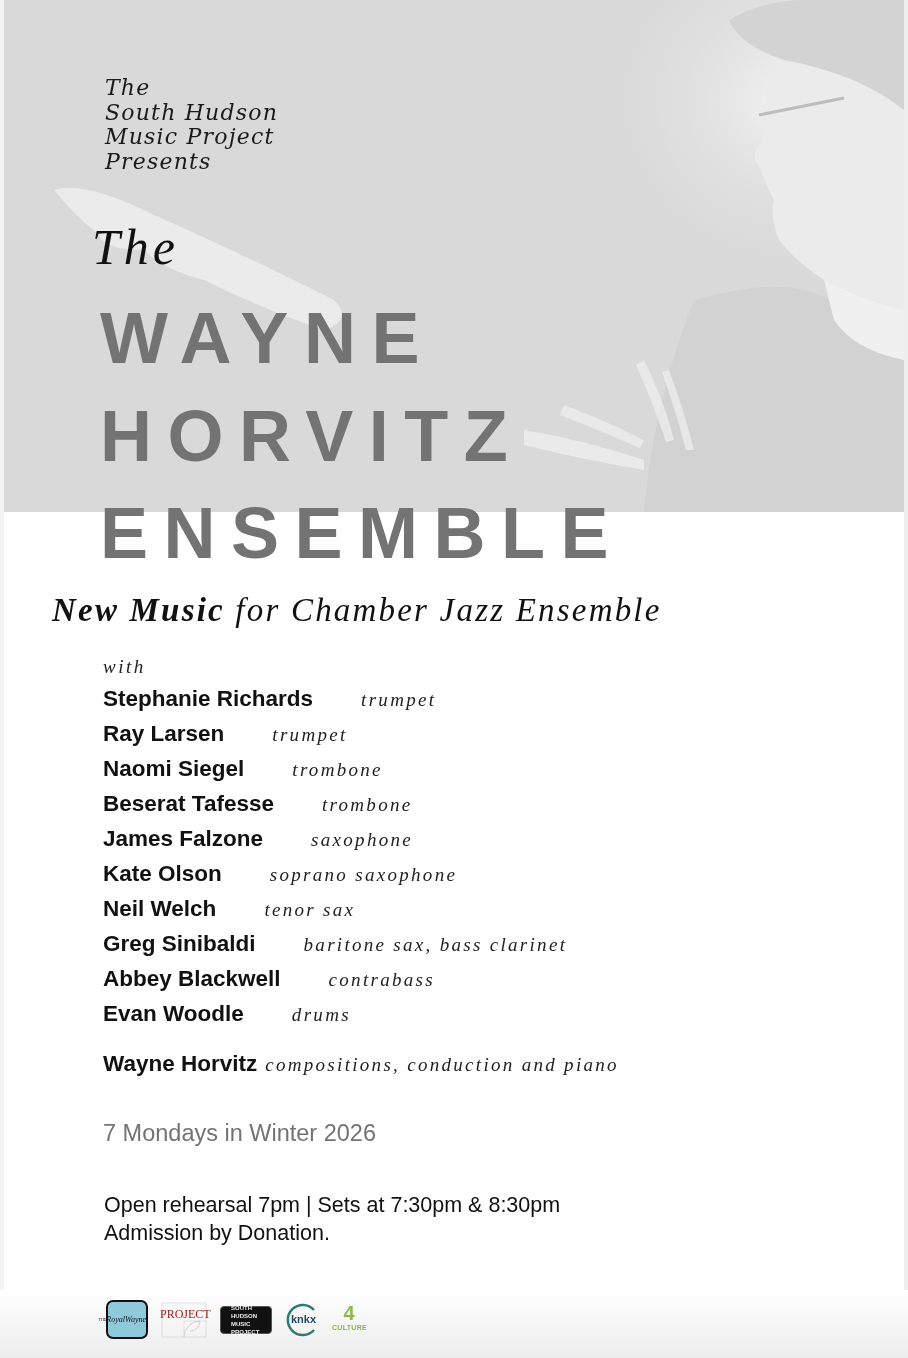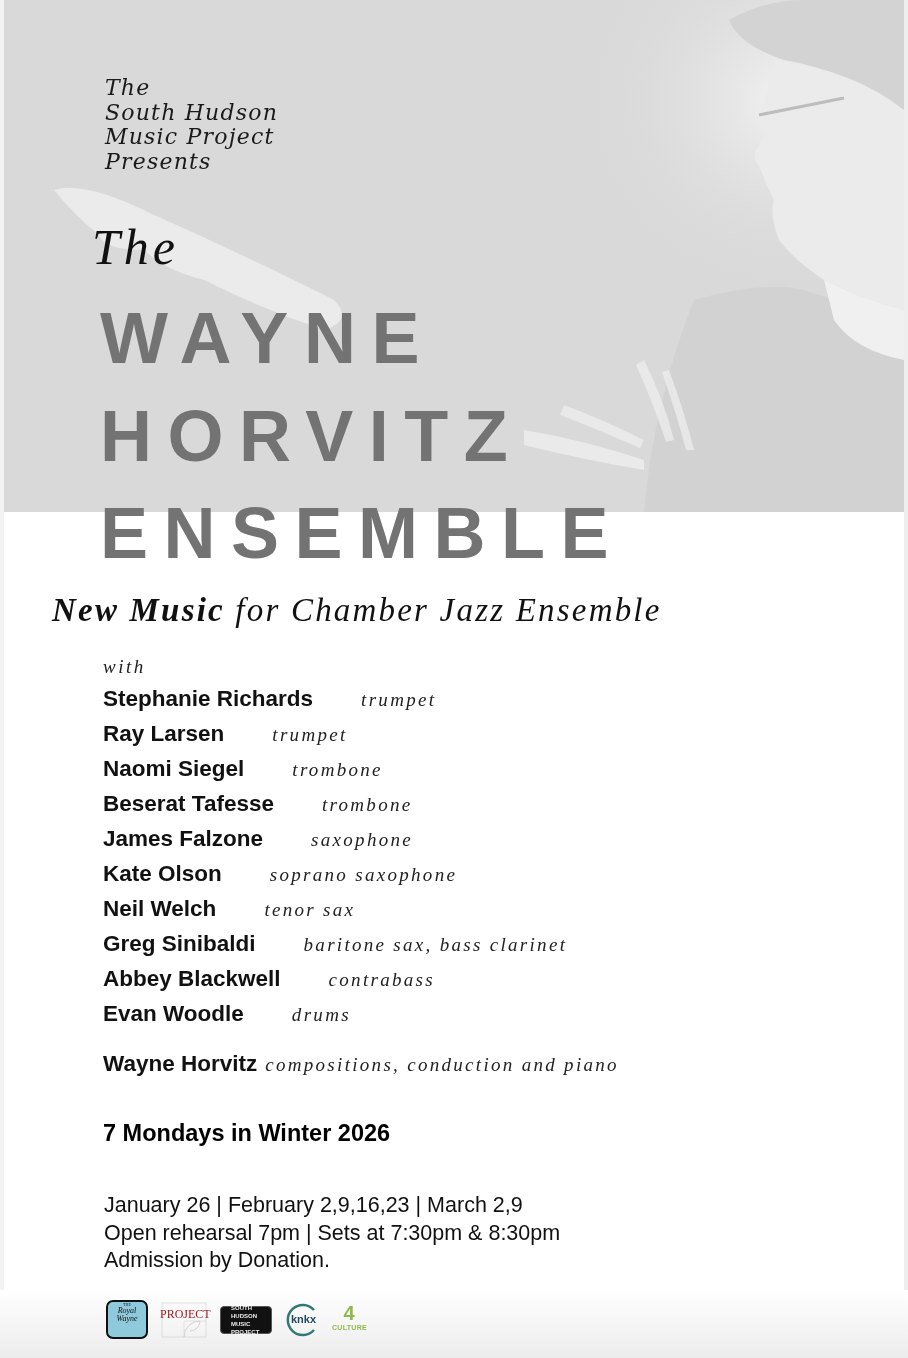--- a/index.html
+++ b/index.html
@@ -59,43 +59,43 @@
   .member .instr {
     font-family: "Liberation Serif", serif; font-style: italic;
     font-size: 19px; letter-spacing: 2.3px; color: #222; margin-left: 8px;
   }
   .leader { position: absolute; left: 103px; top: 1043px; white-space: nowrap; display: flex; align-items: baseline; margin-top: 8px; }
   .leader .name { font-family: "Liberation Sans", sans-serif; font-weight: bold; font-size: 22.5px; color: #111; }
   .leader .instr { font-family: "Liberation Serif", serif; font-style: italic; font-size: 19px; letter-spacing: 2.3px; color: #222; margin-left: 8px; }
 
   .series {
     position: absolute; left: 103px; top: 1120px;
-    font-family: "Liberation Sans", sans-serif; font-weight: bold;
-    font-size: 23.5px; color: #000000; white-space: nowrap;
+    font-family: "Liberation Sans", sans-serif; font-weight: normal;
+    font-size: 23.5px; color: #737373; white-space: nowrap;
   }
   .venue {
     position: absolute; left: 103px; top: 1161px;
     font-family: "Liberation Sans", sans-serif; font-weight: bold;
     font-size: 24px; color: #5cb3e4; white-space: nowrap;
   }
   .details {
     position: absolute; left: 104px; top: 1192px;
     font-family: "Liberation Sans", sans-serif;
     font-size: 21.5px; line-height: 27.5px; color: #111;
   }
   .details div { white-space: nowrap; }
 
   .logos-band {
     position: absolute; left: 0; top: 1290px; width: 908px; height: 68px;
     background: linear-gradient(#ffffff, #ececec);
   }
   .logos { position: absolute; left: 106px; top: 1300px; display: flex; align-items: center; gap: 12px; }
   .logo-royal {
     width: 38px; height: 35px; border: 2px solid #111; border-radius: 7px;
-    background: #8fc9dc; display: flex; flex-direction: column; align-items: center; justify-content: flex-start;
+    background: #8fc9dc; display: flex; flex-direction: row; align-items: center; justify-content: flex-end;
     font-family: "Liberation Serif", serif; font-style: italic; font-size: 8px; line-height: 8px; color: #111;
   }
   .logo-royal .small { font-size: 4px; font-style: normal; line-height: 5px; }
   .logo-raynier {
     width: 48px; height: 36px; position: relative;
     font-family: "Liberation Serif", serif; font-size: 12px; color: #a31a1a; text-align: center; line-height: 24px;
   }
   .logo-raynier svg { position: absolute; left: 0; top: 0; }
   .logo-shmp {
     width: 52px; height: 28px; background: #111; border-radius: 4px; border: 1px solid #555;
@@ -210,21 +210,20 @@
       </div>
   </div>
 
   <div class="leader">
     <span class="name">Wayne Horvitz</span>
     <span class="instr">compositions, conduction and piano</span>
   </div>
 
   <div class="series">7 Mondays in Winter 2026</div>
   <div class="details">
-    <div>January 26 | February 2,9,16,23 | March 2,9</div>
     <div>Open rehearsal 7pm | Sets at 7:30pm &amp; 8:30pm</div>
     <div>Admission by Donation.</div>
   </div>
 
   <div class="logos-band"></div>
   <div class="logos">
     <div class="logo-royal">
       <span class="small">THE</span>
       <span>Royal</span>
       <span>Wayne</span>

